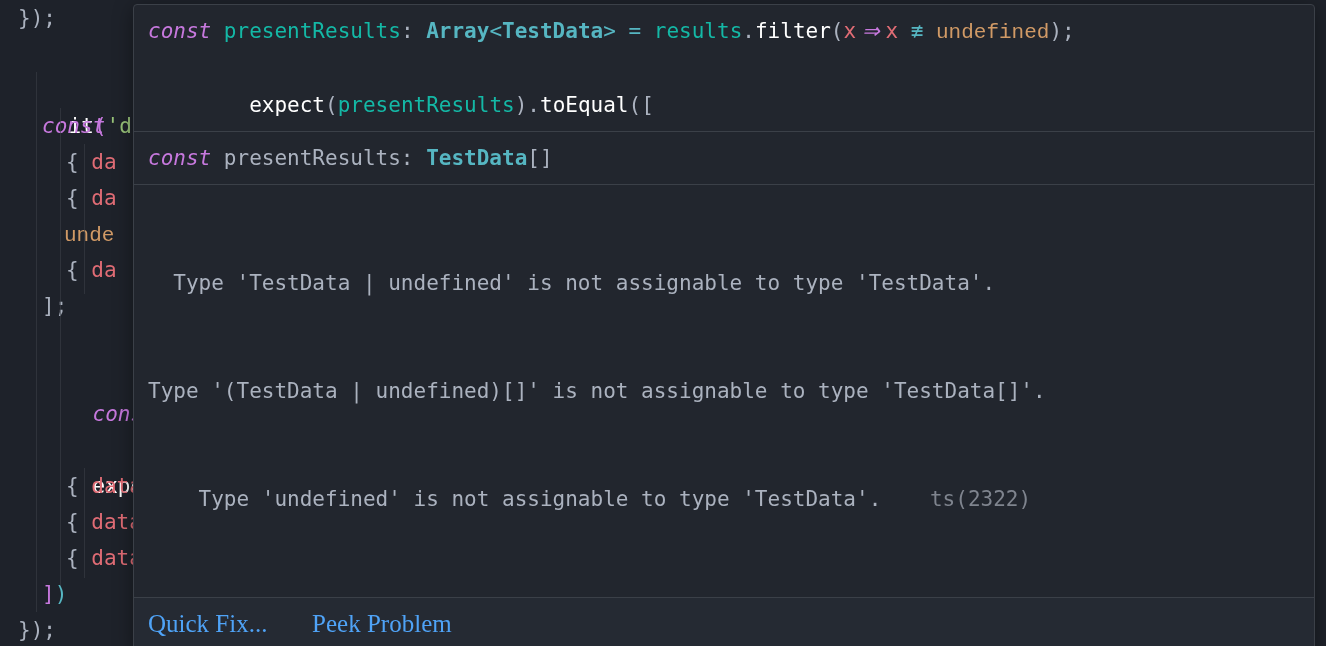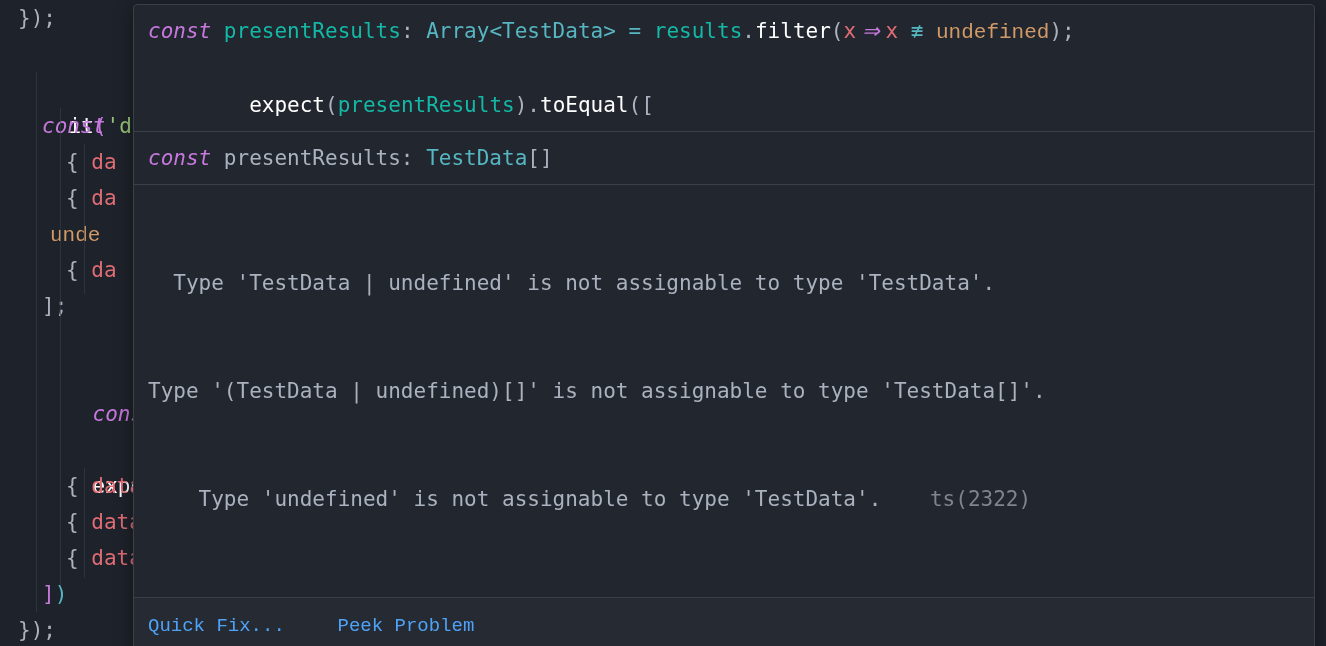--- a/index.html
+++ b/index.html
@@ -2,21 +2,21 @@
 <html><head>
 <meta charset="utf-8">
 <style>
   * { margin:0; padding:0; box-sizing:border-box; }
   html,body { width:1326px; height:646px; background:#1e222a; font-family:"SF Mono",Menlo,Consolas,monospace; font-size:21px; line-height:36px; color:#abb2bf; overflow:hidden; }
   .editor { position:relative; width:100%; height:100%; }
   .line { position:absolute; left:18px; white-space:pre; }
   .indent1 { position:absolute; left:18px; top:0; bottom:0; width:1px; background:#3b4048; opacity:.6; }
   .kw   { color:#c678dd; font-style:italic; }
   .var  { color:#14b8a6; }
-  .type { color:#56b6c2; }
+  .type { color:#56b6c2;font-weight:bold; }
   .fn   { color:#ffffff; }
   .prop { color:#e06c75; }
   .str  { color:#98c379; }
   .op   { color:#56b6c2; }
   .pun  { color:#abb2bf; }
   .undef{ color:#d19a66;font-family:Liberation Mono, monospace; }
   .paren{ color:#c678dd; }
   .brk  { color:#56b6c2; }
   .bra  { color:#d19a66; }
   .err-underline { text-decoration: underline wavy #e06c75 1.5px; text-underline-offset:4px; }
@@ -25,39 +25,39 @@
 
   .hover {
     position:absolute; left:133px; top:4px; width:1182px;
     background:#22262e; border:1px solid #3b4048; border-radius:4px;
     box-shadow:0 4px 20px rgba(0,0,0,.4);
     font-size:21px; line-height:36px;
   }
   .hover-sec { padding:8px 14px; }
   .hover-sep { height:1px; background:#3b4048; }
   .hover-actions { padding:8px 14px; background:#252a33; }
-  .hover-actions a { color:#4fa3f7; text-decoration:none; cursor:pointer; font-family:Liberation Mono, monospace; font-size:19px; }
-  .hover-actions a + a { margin-left:40px; }
+  .hover-actions a { color:#4fa3f7; text-decoration:none; cursor:pointer; font-family:Liberation Serif, serif; font-size:25px; }
+  .hover-actions a + a { margin-left:32px; }
   .ts-code { color:#7f848e;margin-left:36px; }
   .arrow { font-family:"Apple Symbols",sans-serif; }
 </style>
 </head>
 <body>
 
 <div class="editor">
 
   <div class="line" style="top:0"><span class="pun">});</span></div>
 
   <div class="line" style="top:72px">
     <span class="fn">it</span><span class="paren">(</span><span class="str">'does</span>
   </div>
   <div class="line" style="top:108px;left:42px"><span class="kw">const</span></div>
   <div class="line" style="top:144px;left:66px"><span class="pun">{ </span><span class="prop">da</span></div>
   <div class="line" style="top:180px;left:66px"><span class="pun">{ </span><span class="prop">da</span></div>
-  <div class="line" style="top:216px;left:50px"><span class="undef">unde</span></div>
+  <div class="line" style="top:216px;left:64px"><span class="undef">unde</span></div>
   <div class="line" style="top:252px;left:66px"><span class="pun">{ </span><span class="prop">da</span></div>
   <div class="line" style="top:288px;left:42px"><span class="pun">];</span></div>
 
   <div style="position:absolute;left:18px;top:72px;height:540px">
       <div class="indent1"></div>
     </div>
   <div style="position:absolute;left:42px;top:108px;height:480px">
       <div class="indent1"></div>
     </div>
   <div style="position:absolute;left:66px;top:144px;height:150px">

